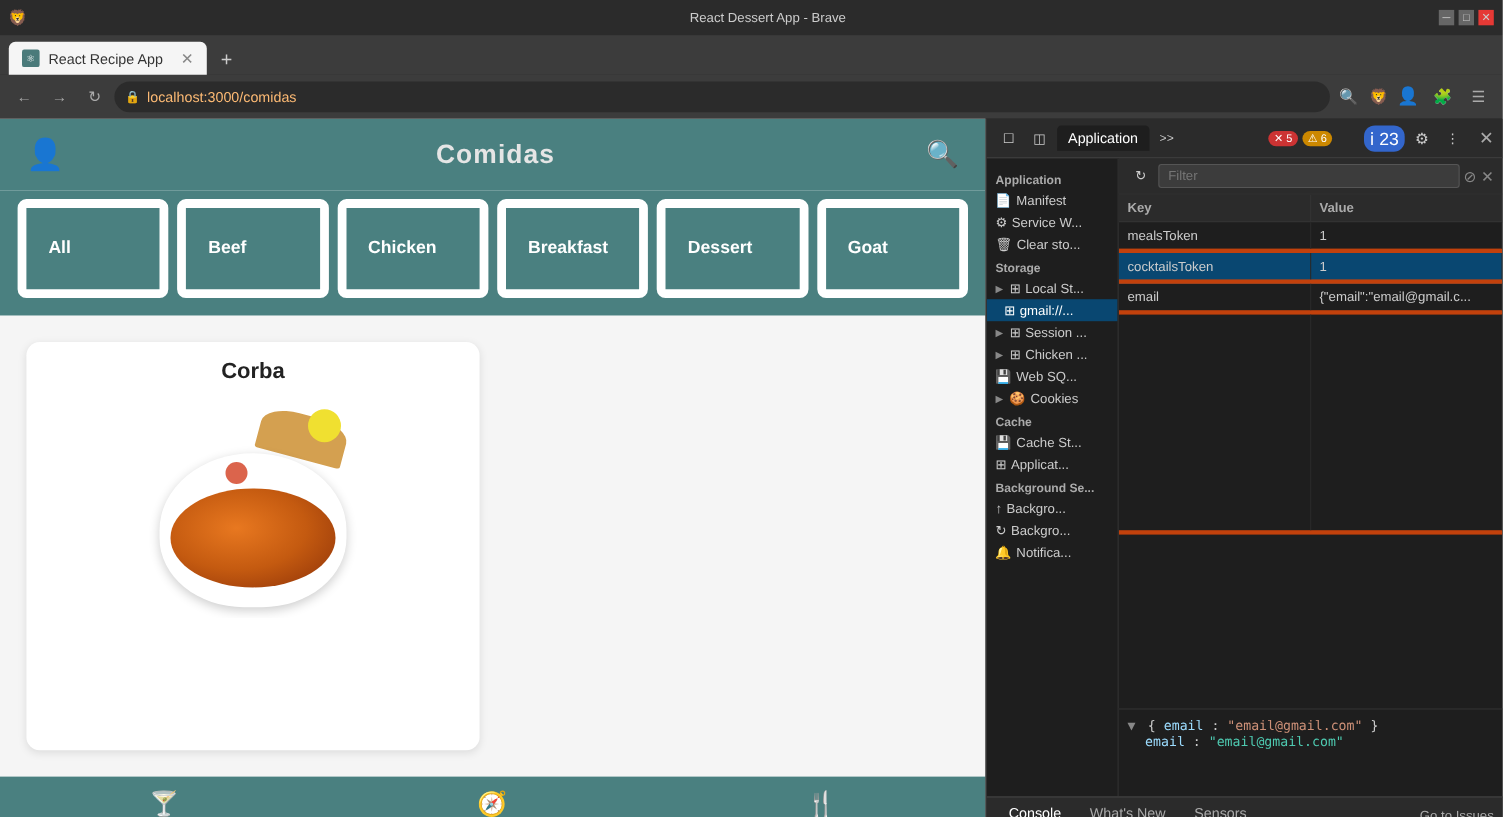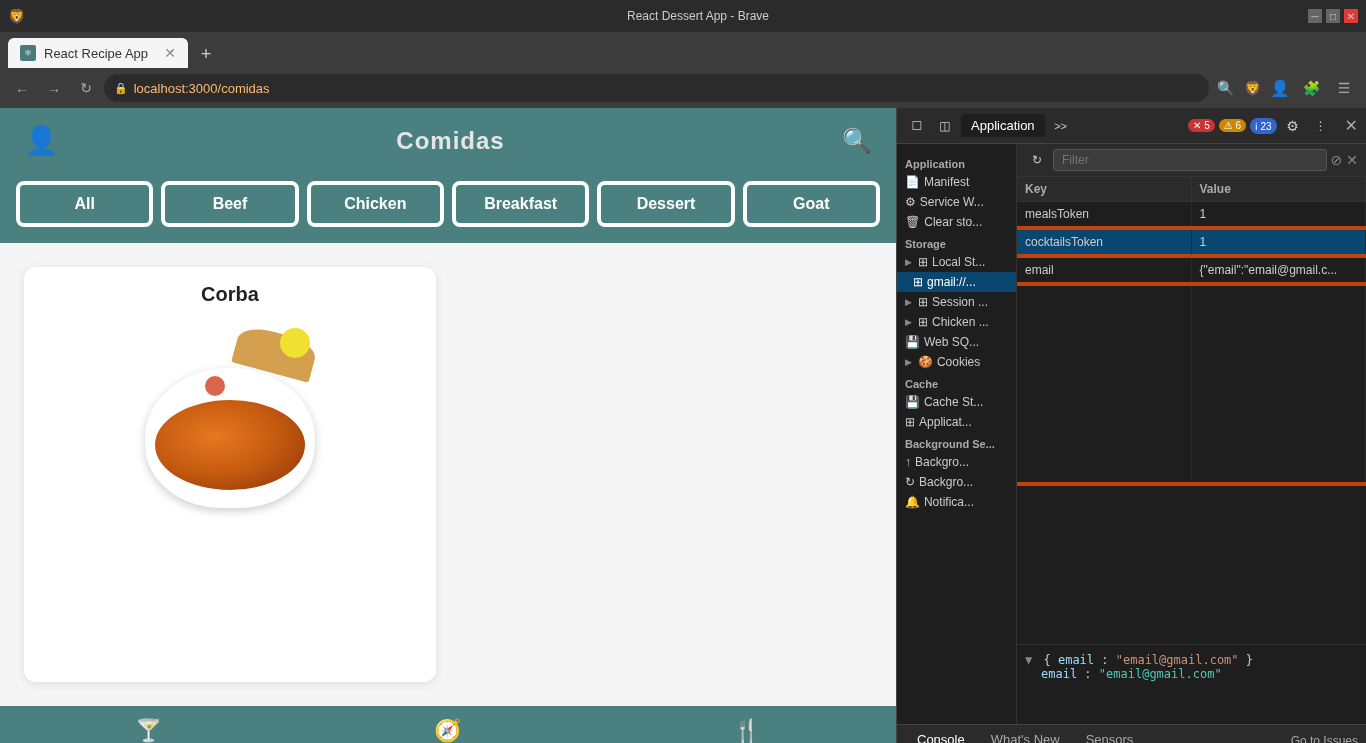--- a/index.html
+++ b/index.html
@@ -31,21 +31,21 @@
     .app-content { flex: 1; background: #fff; display: flex; flex-direction: column; overflow: hidden; }
 
     
     .app-header { background: #4a8080; padding: 16px 24px; display: flex; align-items: center; justify-content: space-between; }
     .header-user-icon { color: #fff; font-size: 28px; cursor: pointer; }
     .header-title { color: #e5e5e5; font-size: 24px; font-weight: bold; letter-spacing: 1px; }
     .header-search-icon { color: #fff; font-size: 24px; cursor: pointer; }
 
     
     .category-bar { background: #4a8080; padding: 8px 16px 16px; display: flex; gap: 8px; justify-content: space-around; }
-    .cat-btn { background: #4a8080; border: 4px solid #ffffff; color: #fff; font-size: 16px; font-weight: 600; padding: 10px 20px; border-radius: 8px; cursor: pointer; flex: 1; text-align: center; transition: background 0.2s; }
+    .cat-btn { background: #4a8080; border: 8px solid #ffffff; color: #fff; font-size: 16px; font-weight: 600; padding: 28px 20px; border-radius: 8px; cursor: pointer; flex: 1; text-align: left; transition: background 0.2s; }
 
     
     .recipe-grid { flex: 1; padding: 24px; display: grid; grid-template-columns: 1fr 1fr; gap: 24px; overflow-y: auto; background: #f5f5f5; }
     .recipe-card { background: #fff; border-radius: 12px; padding: 16px; display: flex; flex-direction: column; align-items: center; box-shadow: 0 2px 8px rgba(0,0,0,0.1); }
     .recipe-title { font-size: 20px; font-weight: bold; color: #222; margin-bottom: 12px; }
     .recipe-image-placeholder { width: 220px; height: 200px; border-radius: 8px; overflow: hidden; display: flex; align-items: center; justify-content: center; font-size: 80px; }
 
     
     .bottom-nav { background: #4a8080; padding: 8px 0; display: flex; justify-content: space-around; align-items: center; }
     .bottom-nav-item { display: flex; flex-direction: column; align-items: center; color: #fff; cursor: pointer; padding: 4px 20px; }
@@ -54,21 +54,21 @@
     
     .devtools-panel { width: 470px; background: #1e1e1e; display: flex; flex-direction: column; border-left: 1px solid #444; }
 
     
     .devtools-toolbar { background: #2b2b2b; height: 36px; display: flex; align-items: center; padding: 0 8px; gap: 4px; border-bottom: 1px solid #444; }
     .dt-icon-btn { width: 24px; height: 24px; display: flex; align-items: center; justify-content: center; color: #ccc; font-size: 12px; cursor: pointer; border-radius: 3px; border: none; background: none; }
     .dt-active-tab { background: #1e1e1e; color: #fff; padding: 4px 10px; font-size: 13px; border-radius: 4px 4px 0 0; }
     .dt-spacer { flex: 1; }
     .dt-error-badge { background: #cc3333; color: #fff; font-size: 10px; padding: 1px 5px; border-radius: 10px; margin-left: 2px; }
     .dt-warn-badge { background: #cc8800; color: #fff; font-size: 10px; padding: 1px 5px; border-radius: 10px; }
-    .dt-info-badge { background: #3366cc; color: #fff; font-size: 10px; padding: 1px 5px; border-radius: 10px; }
+    .dt-info-badge { background: #3366cc; color: #fff; font-size: 16px; padding: 1px 5px; border-radius: 10px; margin-left: 25px; }
     .dt-close-btn { color: #aaa; font-size: 16px; cursor: pointer; margin-left: 8px; }
 
     
     .devtools-body { display: flex; flex: 1; overflow: hidden; }
     .devtools-sidebar { width: 120px; background: #1e1e1e; border-right: 1px solid #333; overflow-y: auto; padding: 8px 0; }
     .dt-sidebar-section { color: #aaa; font-size: 11px; font-weight: 600; padding: 6px 8px 2px; }
     .dt-sidebar-item { display: flex; align-items: center; gap: 4px; color: #ccc; font-size: 12px; padding: 3px 8px; cursor: pointer; white-space: nowrap; overflow: hidden; text-overflow: ellipsis; }
     .dt-sidebar-item.selected { background: #094771; color: #fff; }
     .dt-sidebar-sub { padding-left: 16px; }
     .dt-expand-arrow { font-size: 9px; color: #888; margin-right: 2px; }

